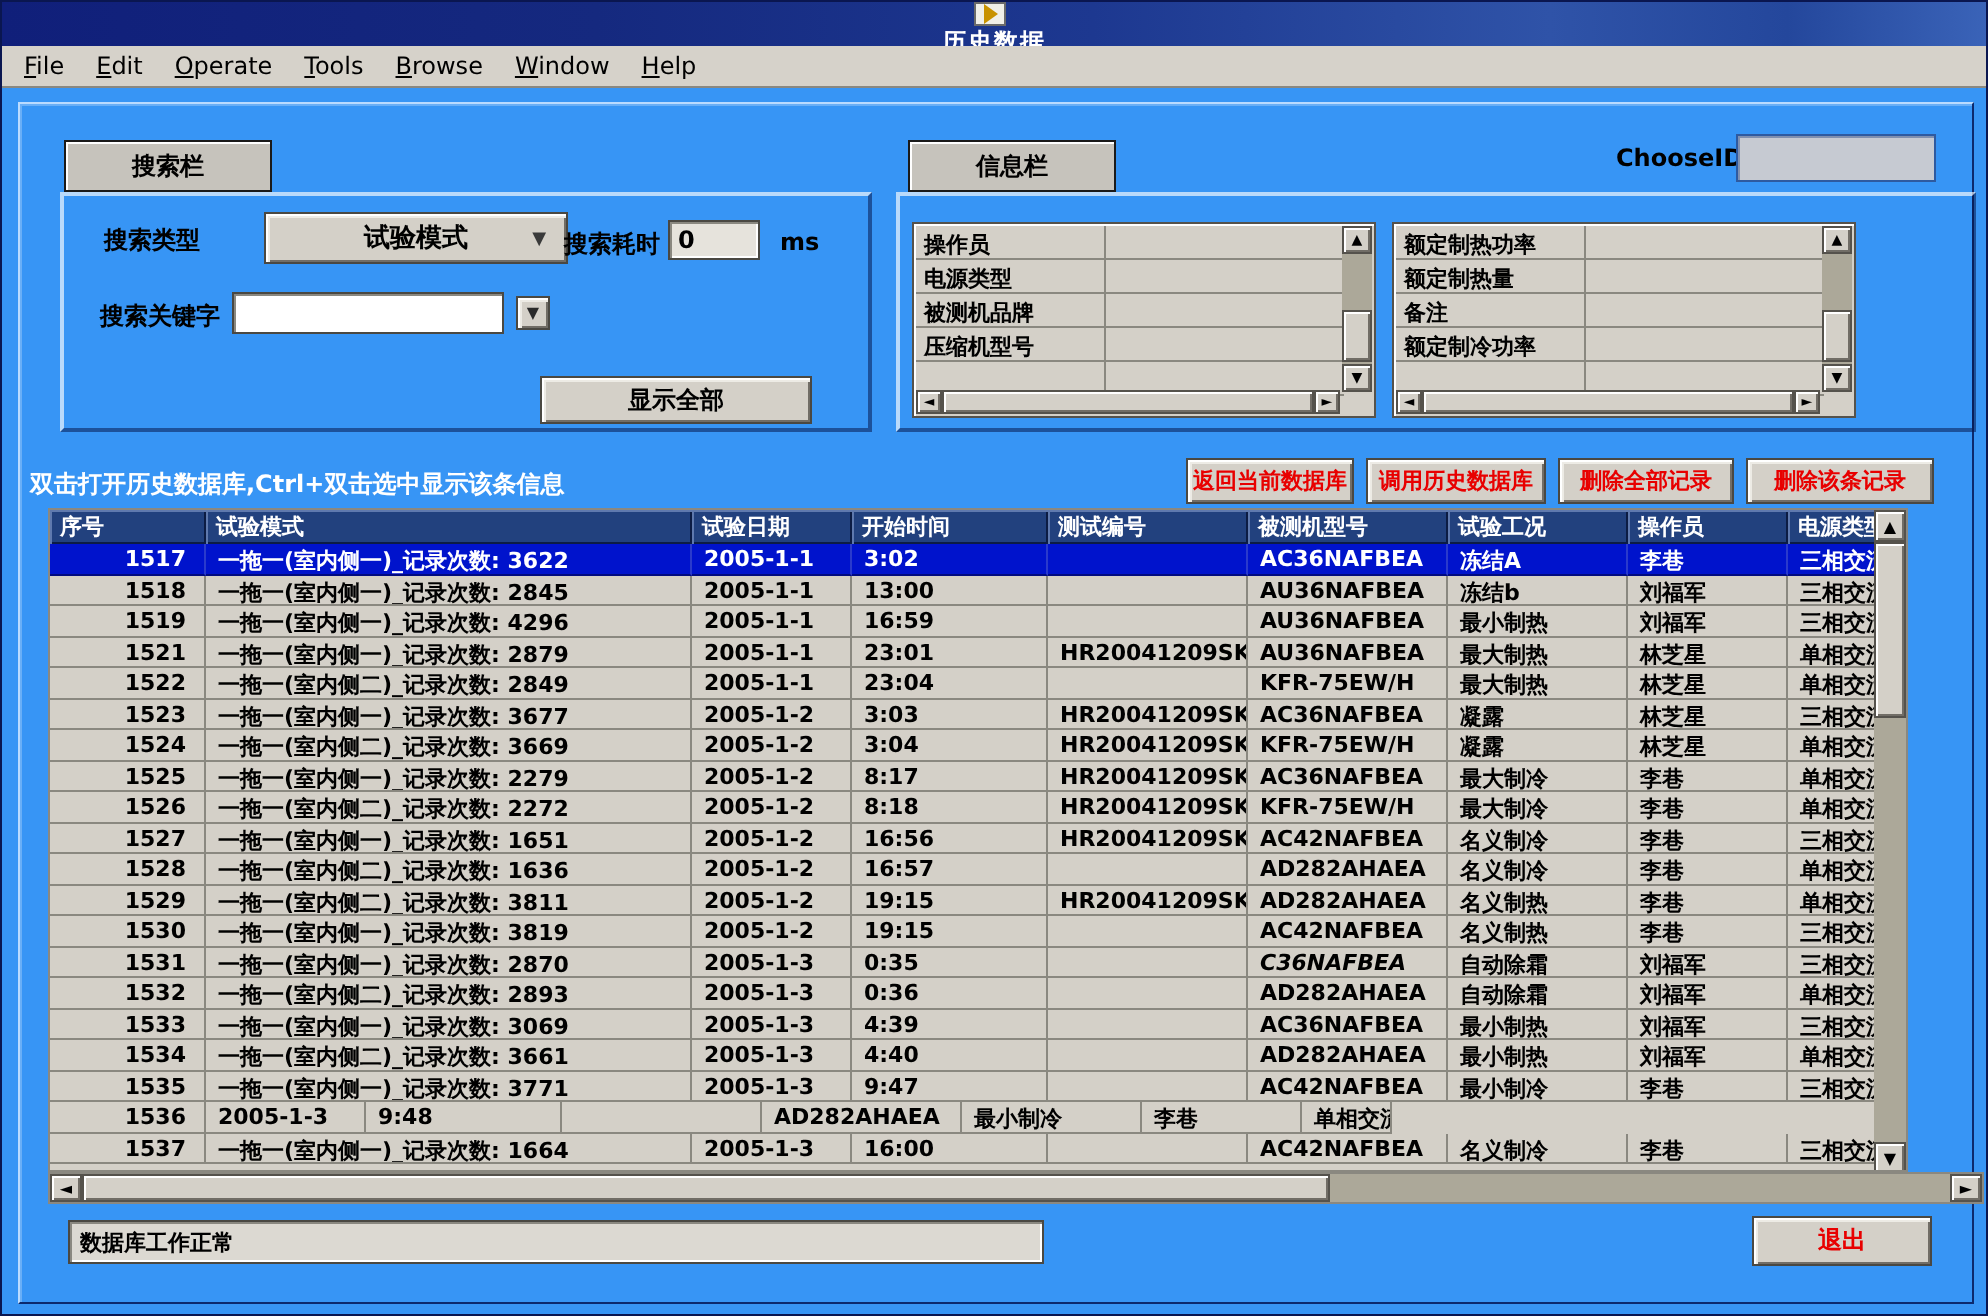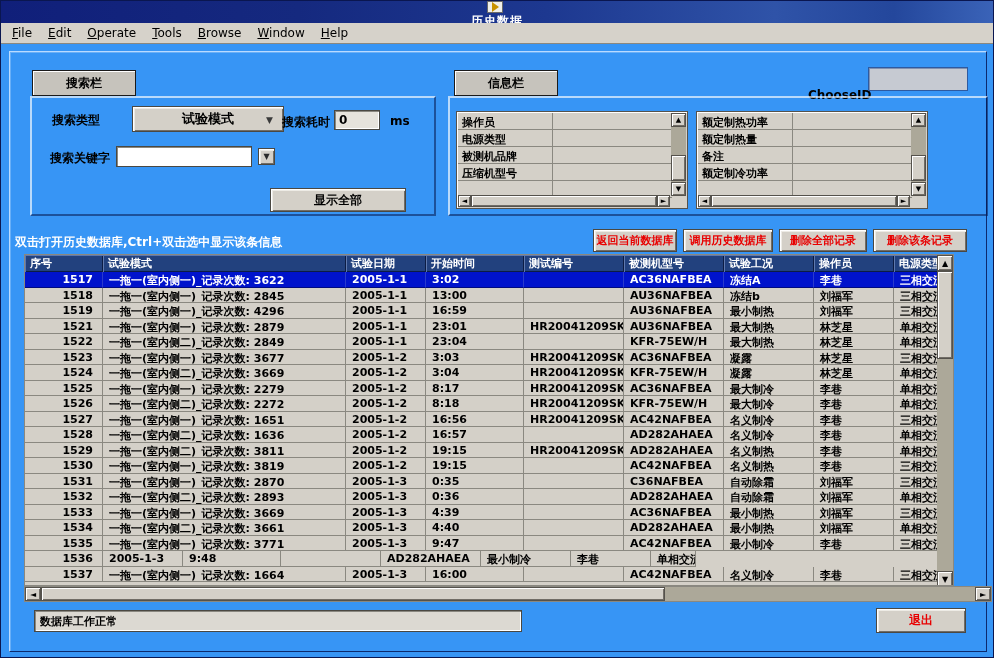--- a/index.html
+++ b/index.html
@@ -164,21 +164,21 @@
         <span class="lbl" style="left:358px; top:16px;">ms</span>
         <span class="lbl" style="left:18px; top:52px;">搜索关键字</span>
         <input class="kw-input" value="" style="">
         <span class="kw-drop raised">
             <span>▼</span>
           </span>
         <div class="panel-btn raised" style="left:238px; top:90px; width:136px;">显示全部</div>
       </div>
 
       <div class="tab-label" style="left:444px; top:18px;">信息栏</div>
-      <span class="lbl" style="left:798px; top:20px;margin-top:16px;">ChooseID</span>
+      <span class="lbl" style="left:798px; top:20px;">ChooseID</span>
       <input class="chooseid-input" value="" style="">
 
       <div class="info-frame frame3d">
         <div class="info-table" style="left:6px;">
           <div class="info-rows">
               <div class="info-row">
                 <div class="info-label">操作员</div>
                 <div class="info-value"></div>
               </div>
               <div class="info-row">
@@ -408,39 +408,39 @@
               <div class="bt-cell" style="width: 90px;">名义制热</div>
               <div class="bt-cell" style="width: 80px;">李巷</div>
               <div class="bt-cell" style="width: 45px;">三相交流</div>
             </div>
             <div class="bt-row">
               <div class="bt-cell c-num" style="width: 78px;">1531</div>
               <div class="bt-cell" style="width: 243px;">一拖一(室内侧一)_记录次数: 2870</div>
               <div class="bt-cell" style="width: 80px;">2005-1-3</div>
               <div class="bt-cell" style="width: 98px;">0:35</div>
               <div class="bt-cell" style="width: 100px;"></div>
-              <div class="bt-cell" style="width: 100px;">C36NAFBEA</div>
+              <div class="bt-cell" style="width: 100px; font-style: italic;">C36NAFBEA</div>
               <div class="bt-cell" style="width: 90px;">自动除霜</div>
               <div class="bt-cell" style="width: 80px;">刘福军</div>
               <div class="bt-cell" style="width: 45px;">三相交流</div>
             </div>
             <div class="bt-row">
               <div class="bt-cell c-num" style="width: 78px;">1532</div>
               <div class="bt-cell" style="width: 243px;">一拖一(室内侧二)_记录次数: 2893</div>
               <div class="bt-cell" style="width: 80px;">2005-1-3</div>
               <div class="bt-cell" style="width: 98px;">0:36</div>
               <div class="bt-cell" style="width: 100px;"></div>
               <div class="bt-cell" style="width: 100px;">AD282AHAEA</div>
               <div class="bt-cell" style="width: 90px;">自动除霜</div>
               <div class="bt-cell" style="width: 80px;">刘福军</div>
               <div class="bt-cell" style="width: 45px;">单相交流</div>
             </div>
             <div class="bt-row">
               <div class="bt-cell c-num" style="width: 78px;">1533</div>
-              <div class="bt-cell" style="width: 243px;">一拖一(室内侧一)_记录次数: 3669</div>
+              <div class="bt-cell" style="width: 243px;">一拖一(室内侧一)_记录次数: 3069</div>
               <div class="bt-cell" style="width: 80px;">2005-1-3</div>
               <div class="bt-cell" style="width: 98px;">4:39</div>
               <div class="bt-cell" style="width: 100px;"></div>
               <div class="bt-cell" style="width: 100px;">AC36NAFBEA</div>
               <div class="bt-cell" style="width: 90px;">最小制热</div>
               <div class="bt-cell" style="width: 80px;">刘福军</div>
               <div class="bt-cell" style="width: 45px;">三相交流</div>
             </div>
             <div class="bt-row">
               <div class="bt-cell c-num" style="width: 78px;">1534</div>

